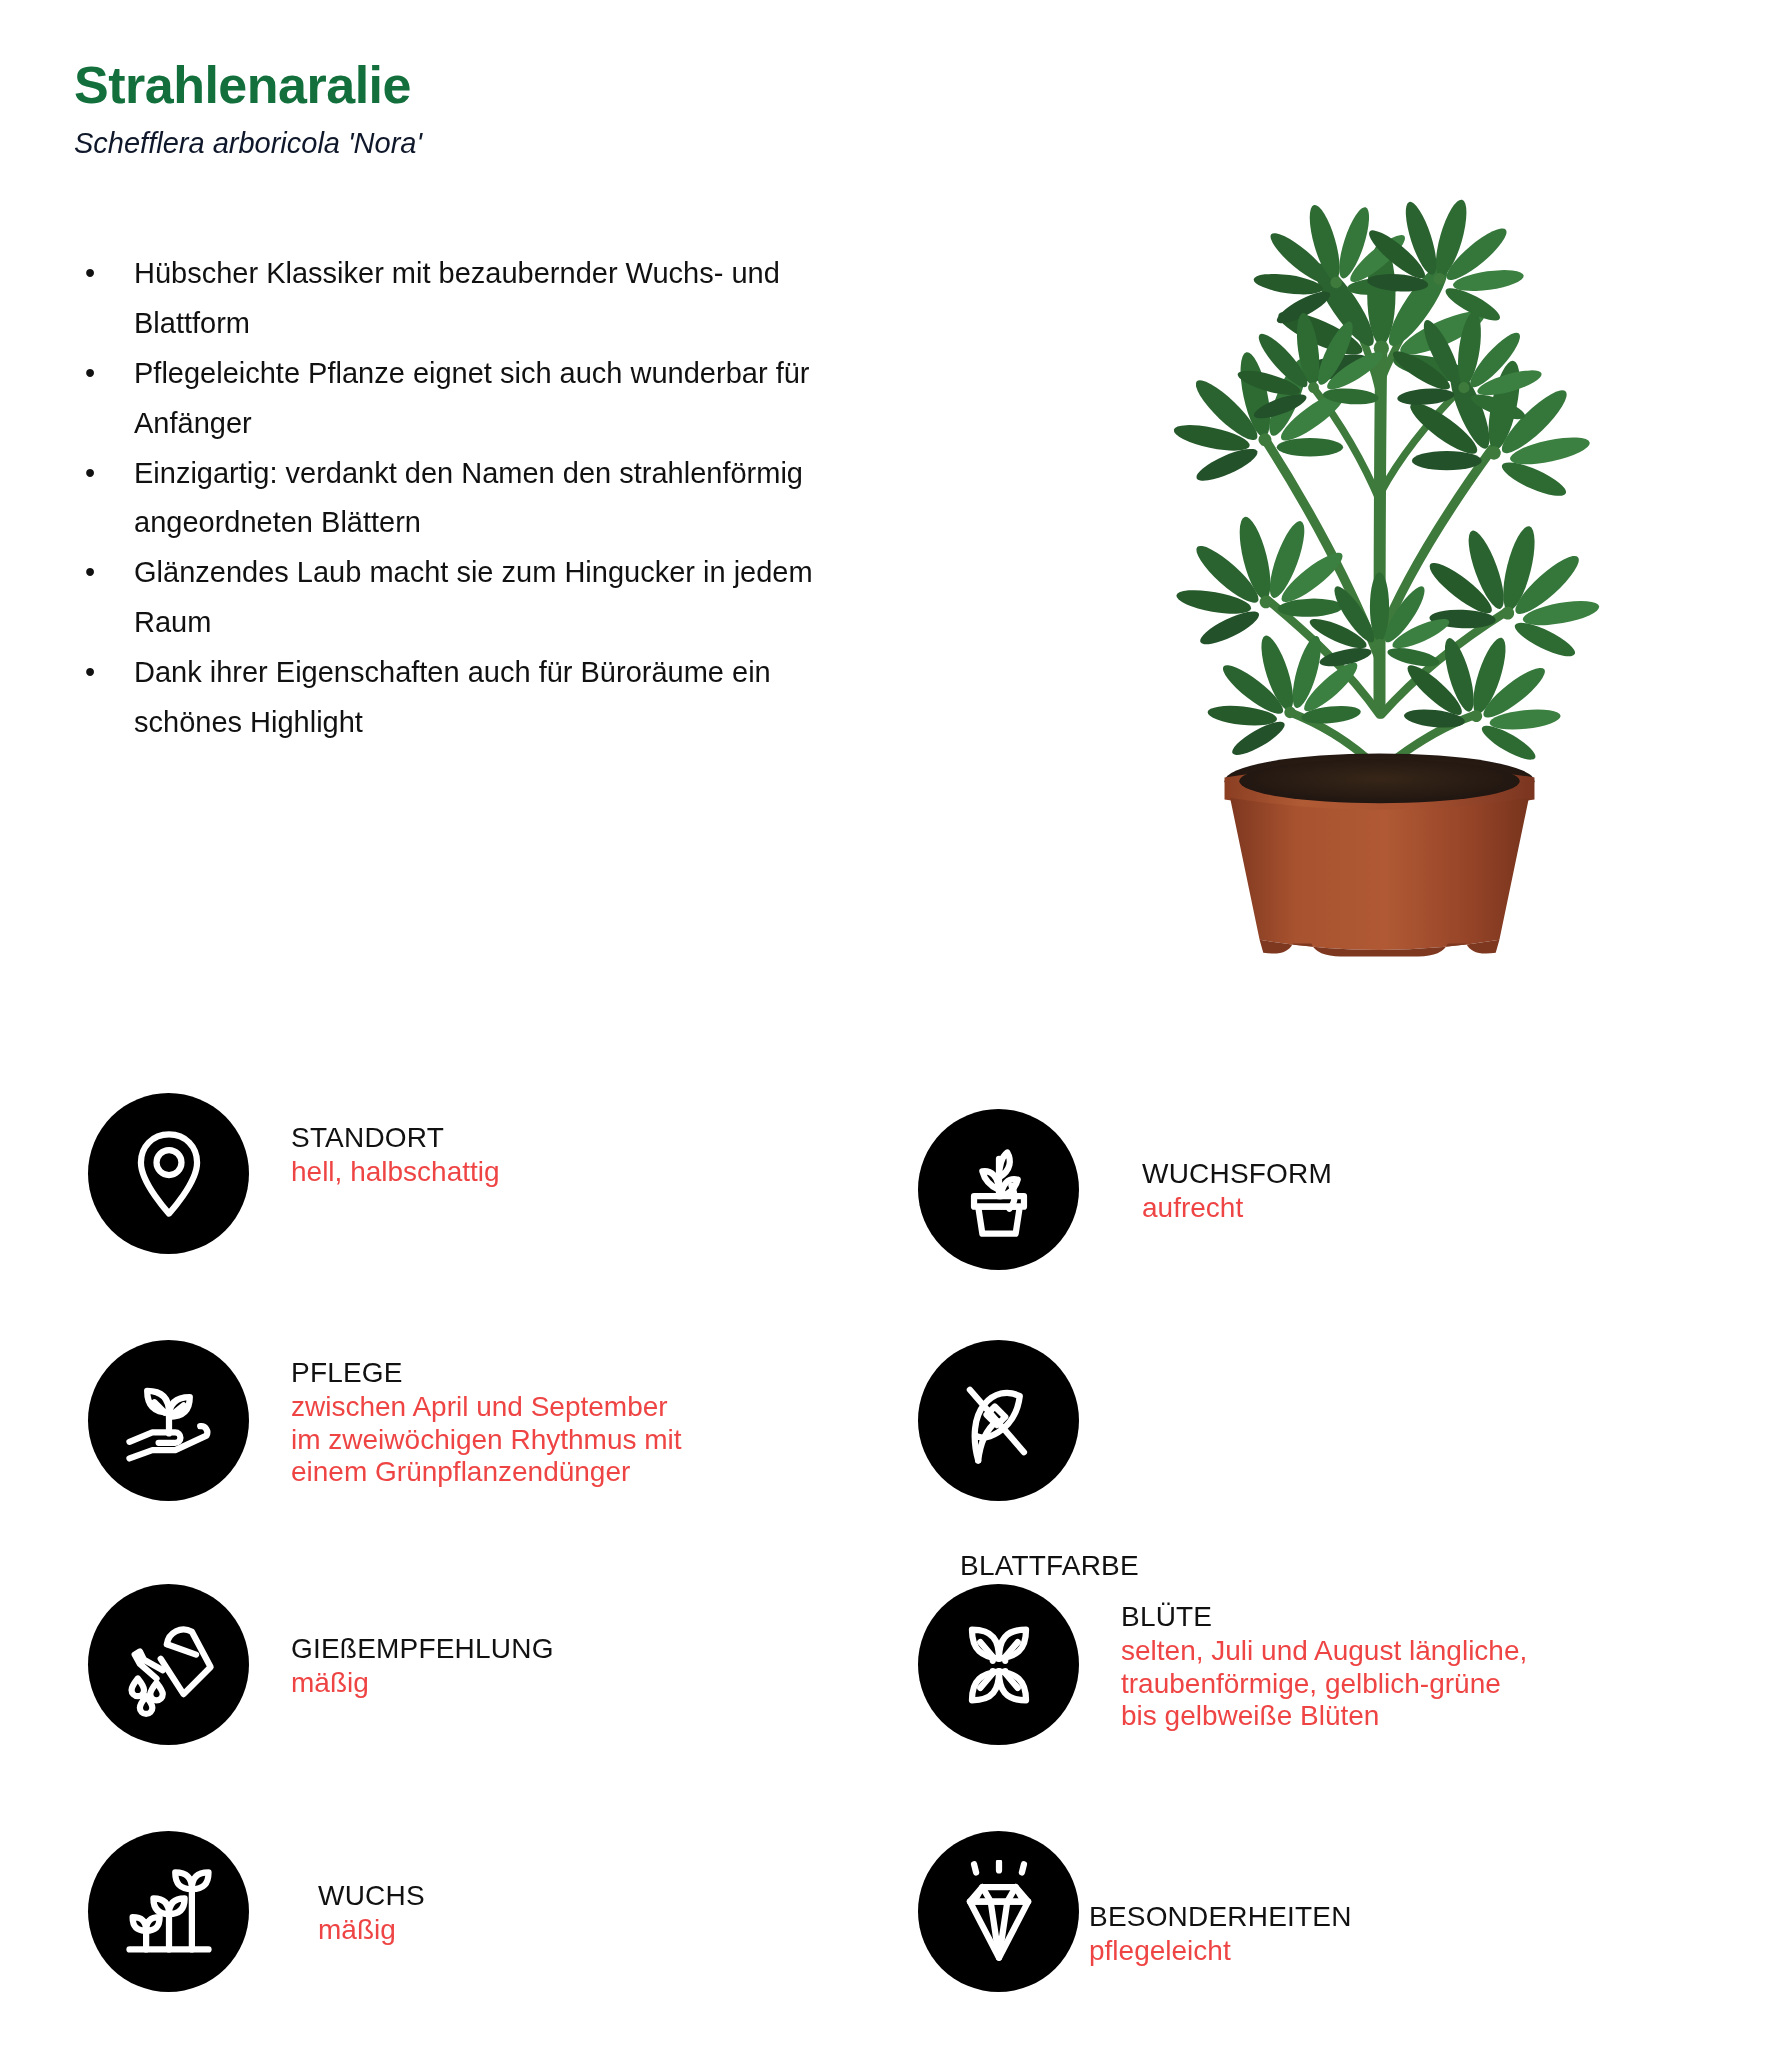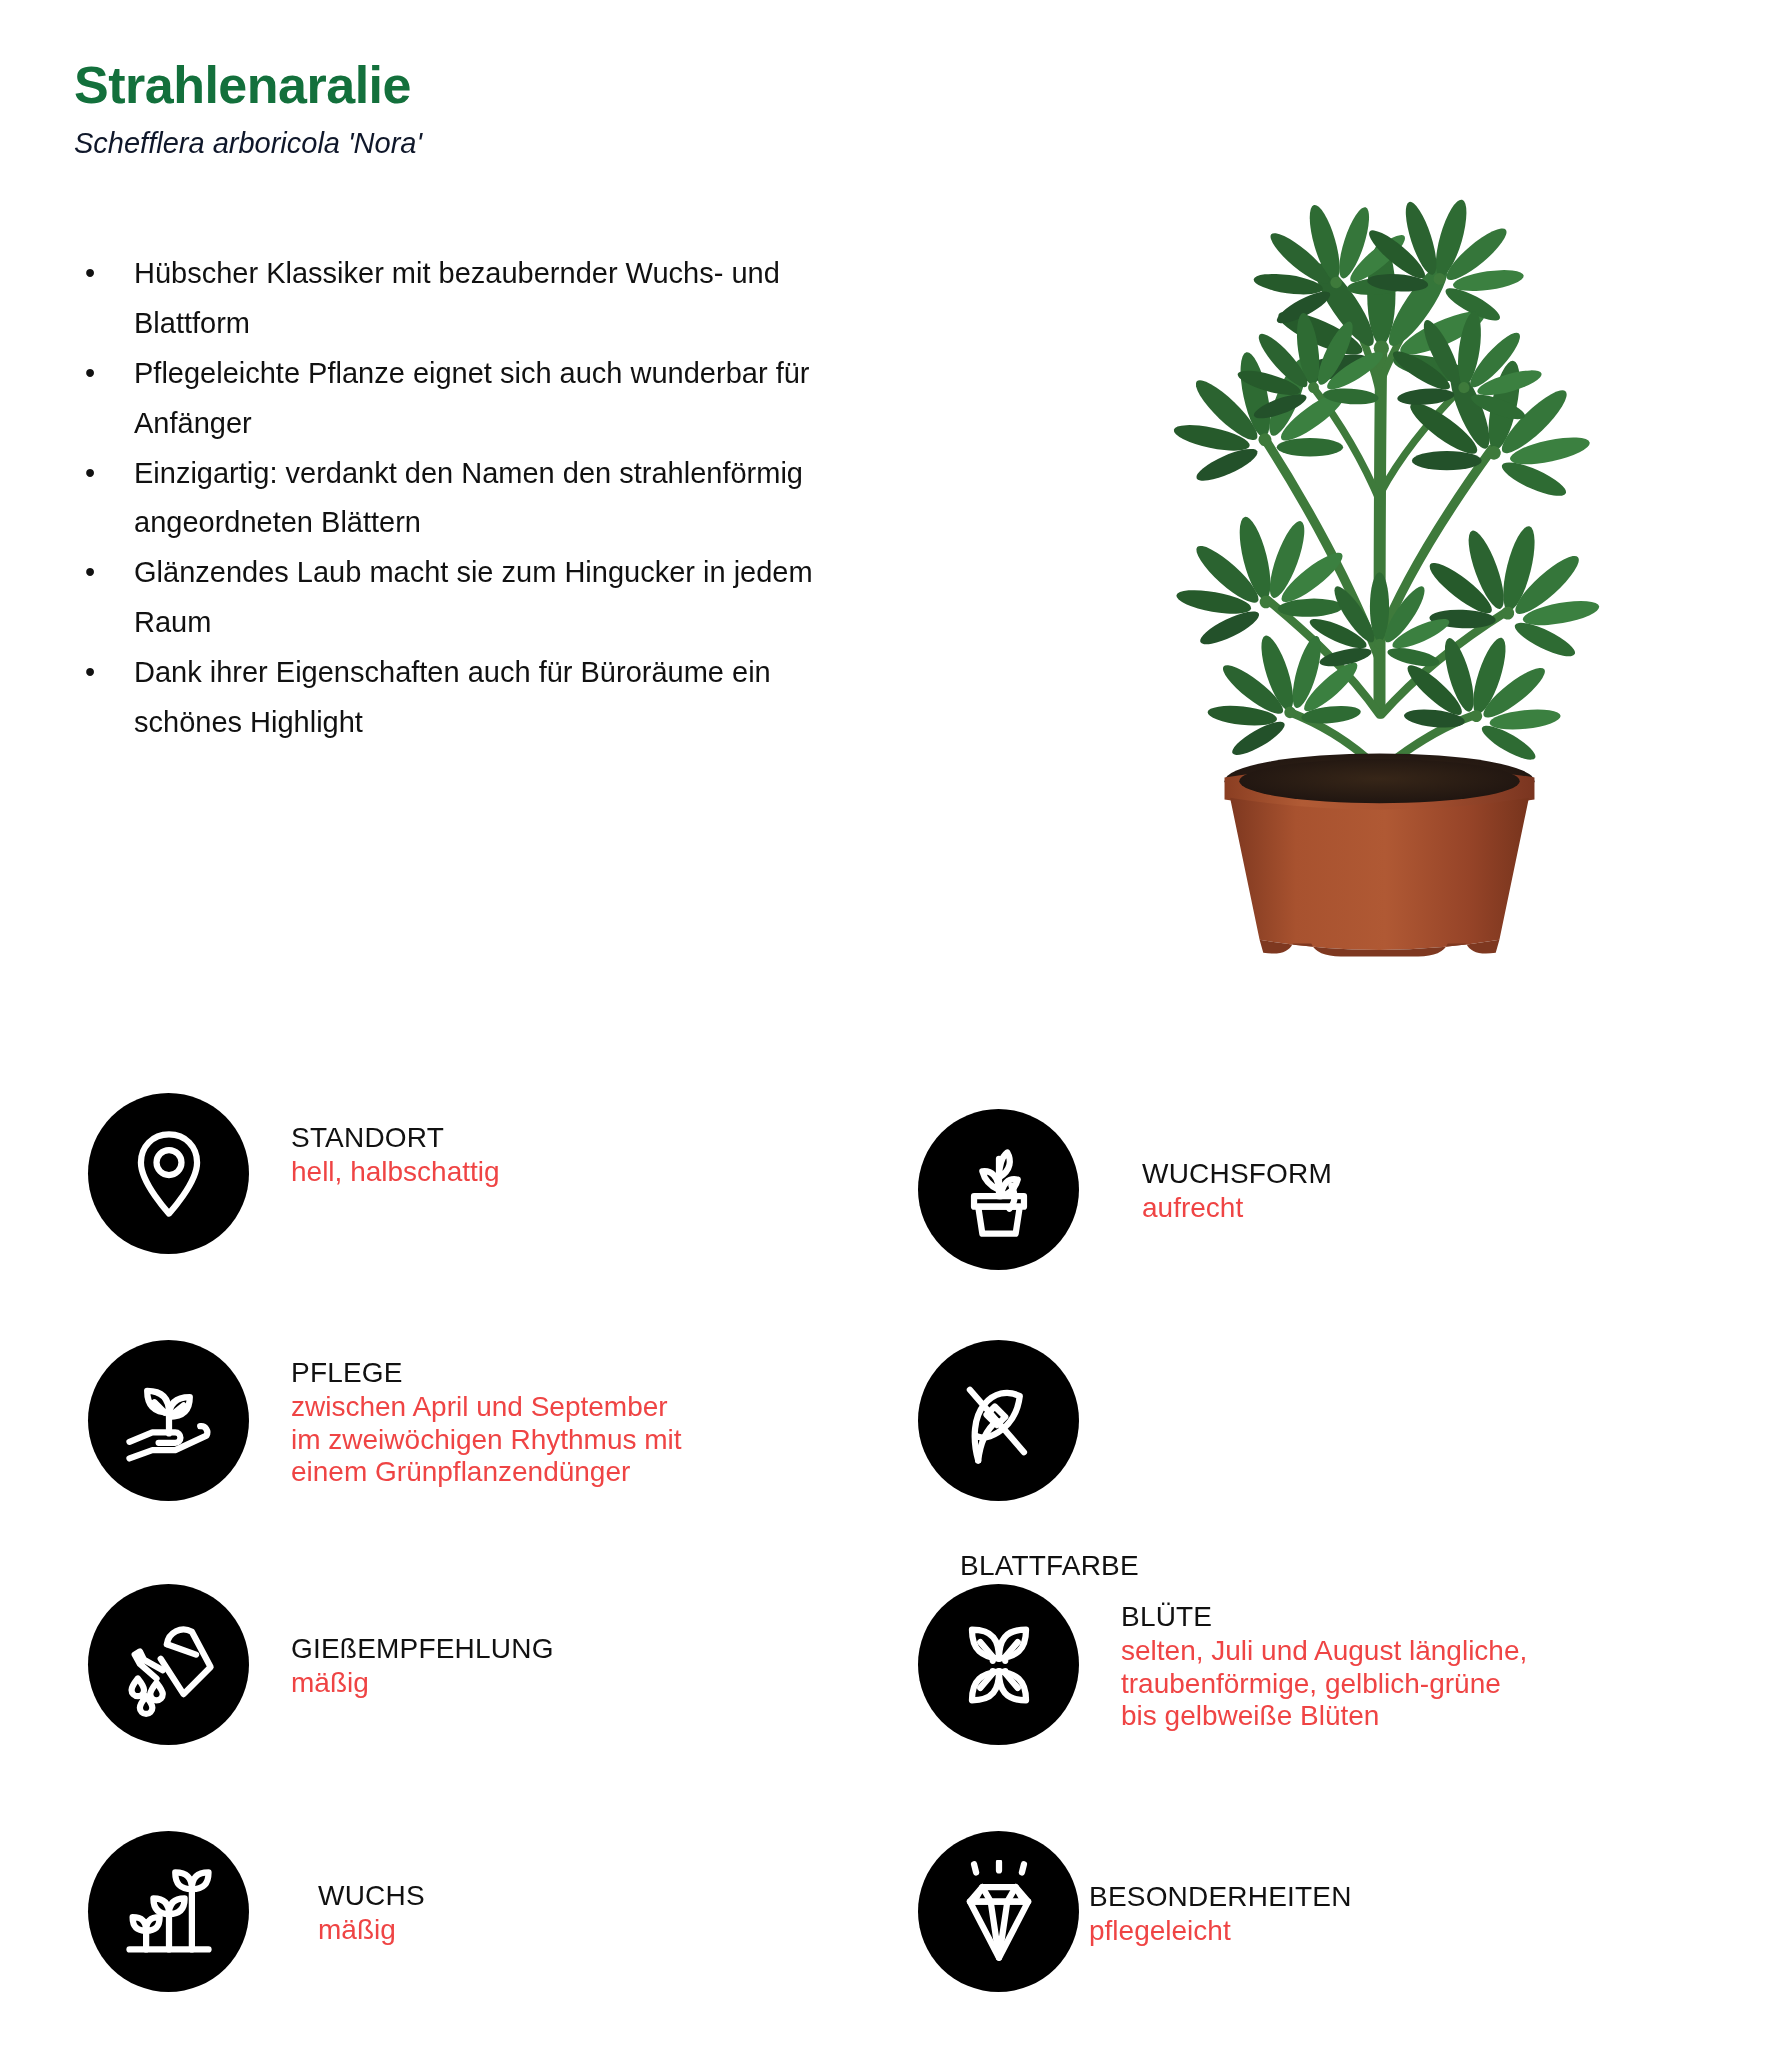--- a/index.html
+++ b/index.html
@@ -274,20 +274,20 @@
       </div>
       <div class="info-row" style="position: absolute; top: 738px; left: 0px; right: 0px;">
         <div class="icon-badge">
           <svg viewBox="0 0 100 100">
             <path fill="none" stroke="#fff" stroke-width="6" stroke-linecap="round" stroke-linejoin="round" d="M22 40h56L50 94z"></path>
             <path fill="none" stroke="#fff" stroke-width="6" stroke-linecap="round" stroke-linejoin="round" d="M34 26h32l12 14H22z"></path>
             <path fill="none" stroke="#fff" stroke-width="6" stroke-linecap="round" stroke-linejoin="round" d="M34 26l-8 14M66 26l8 14M34 26l8 14M66 26l-8 14M42 40L50 94M58 40L50 94"></path>
             <path fill="none" stroke="#fff" stroke-width="6" stroke-linecap="round" stroke-linejoin="round" d="M28 12l-2-8M50 10V2M72 12l2-8"></path>
           </svg>
         </div>
-        <div class="info-text" style="margin-top: 50px; padding-left: 10px;">
+        <div class="info-text" style="margin-top: 70px; padding-left: 10px;">
           <div class="info-label">BESONDERHEITEN</div>
           <div class="info-value">pflegeleicht</div>
         </div>
       </div>
     </div>
 </div>
 
 
 </body></html>

